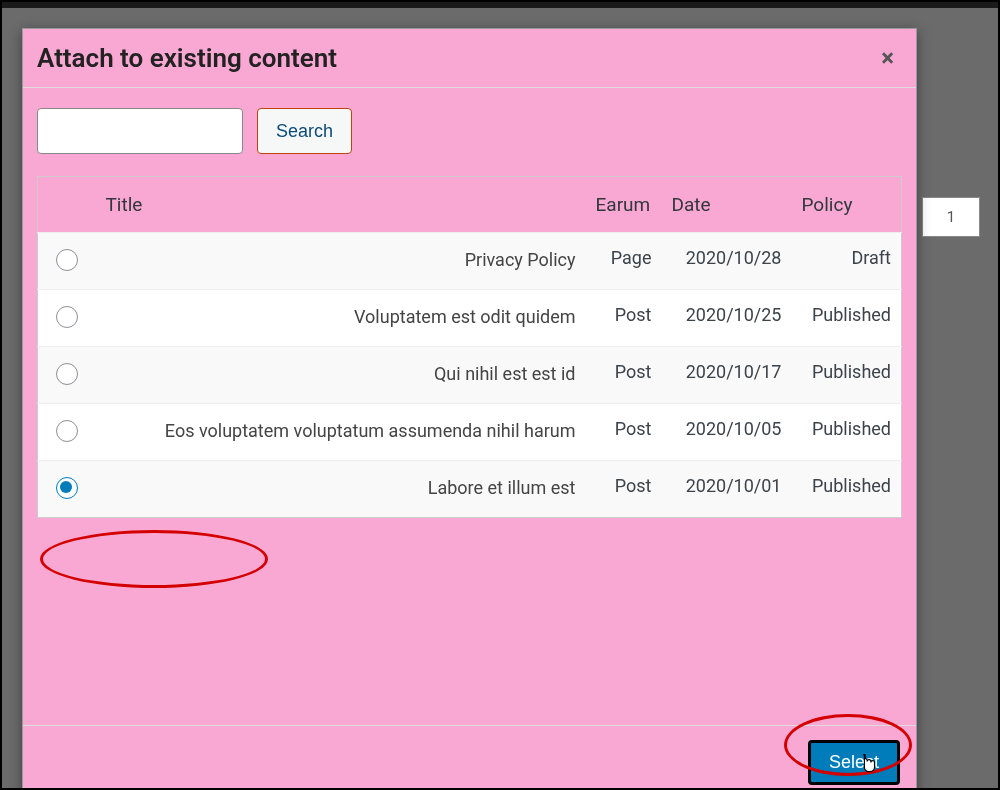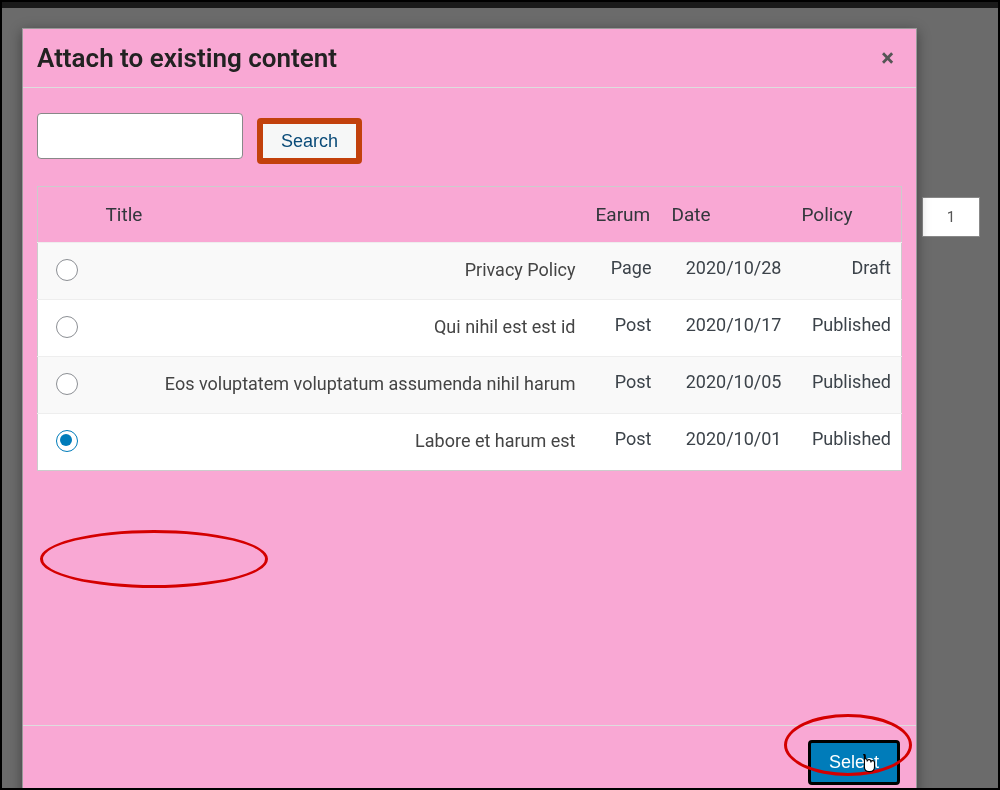--- a/index.html
+++ b/index.html
@@ -83,27 +83,26 @@
       height: 46px;
       border: 1px solid #888;
       border-radius: 4px;
       padding: 0 8px;
       font-size: 16px;
       background: #fff;
     }
     .search-btn {
       height: 46px;
       padding: 0 18px;
-      border: 6px solid #c2410c;
+      border: 1px solid #c2410c;
       border-radius: 4px;
       background: #f6f7f7;
       color: #0a4b78;
       font-size: 18px;
       cursor: pointer;
-      margin-top: 10px;
     }
     .content-table {
       width: 100%;
       border: 1px solid #ccc;
       border-collapse: collapse;
       table-layout: fixed;
     }
     .content-table thead th {
       text-align: left;
       font-weight: 400;
@@ -235,35 +234,42 @@
       <tbody id="content-rows">
           <tr>
             <td style="text-align: center;"><span class="radio-outer"></span></td>
             <td class="title-cell">Privacy Policy</td>
             <td>Page</td>
             <td>2020/10/28</td>
             <td>Draft</td>
           </tr>
           <tr>
             <td style="text-align: center;"><span class="radio-outer"></span></td>
+            <td class="title-cell">Voluptatem est odit quidem</td>
+            <td>Post</td>
+            <td>2020/10/25</td>
+            <td>Published</td>
+          </tr>
+          <tr>
+            <td style="text-align: center;"><span class="radio-outer"></span></td>
             <td class="title-cell">Qui nihil est est id</td>
             <td>Post</td>
             <td>2020/10/17</td>
             <td>Published</td>
           </tr>
           <tr>
             <td style="text-align: center;"><span class="radio-outer"></span></td>
             <td class="title-cell">Eos voluptatem voluptatum assumenda nihil harum</td>
             <td>Post</td>
             <td>2020/10/05</td>
             <td>Published</td>
           </tr>
           <tr>
             <td style="text-align: center;"><span class="radio-outer checked"></span></td>
-            <td class="title-cell">Labore et harum est</td>
+            <td class="title-cell">Labore et illum est</td>
             <td>Post</td>
             <td>2020/10/01</td>
             <td>Published</td>
           </tr>
         </tbody>
     </table>
   </div>
   <div class="modal-footer">
     <button class="select-btn">Select</button>
   </div>

